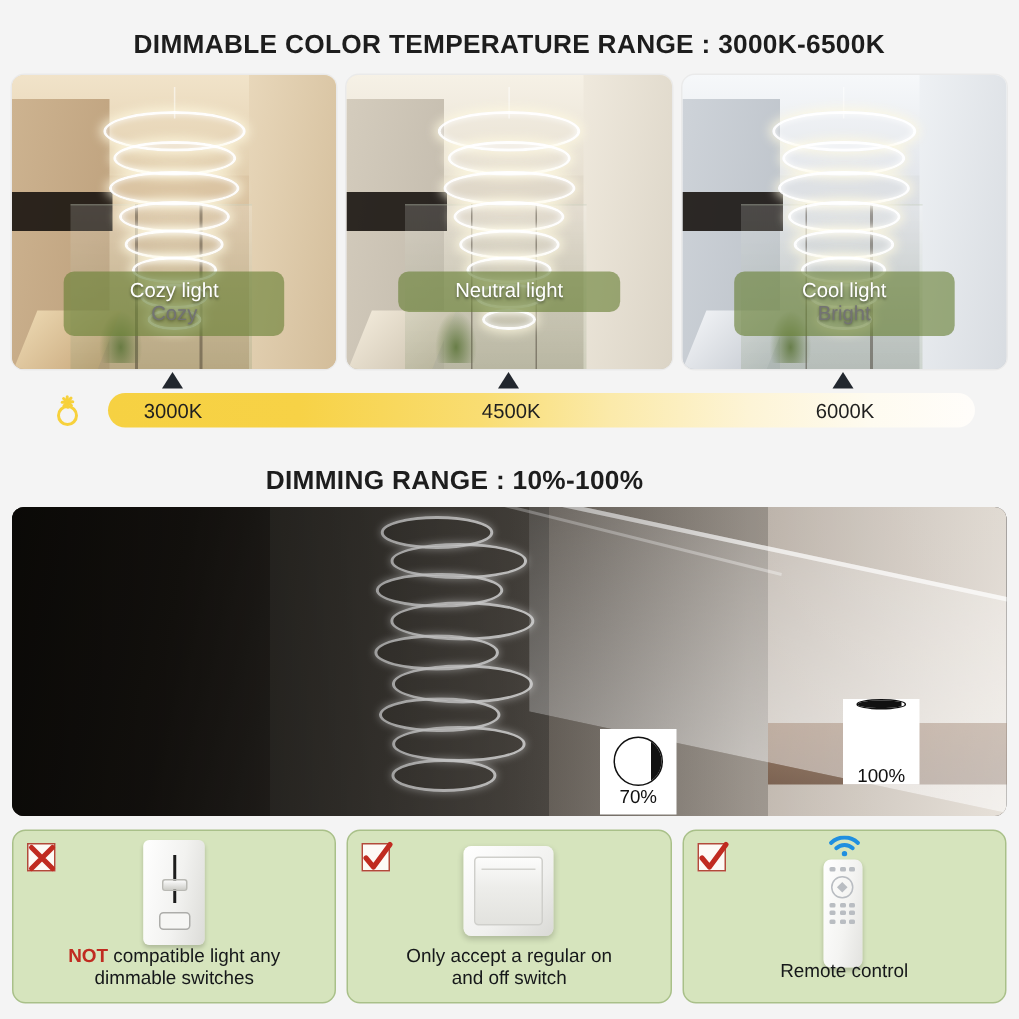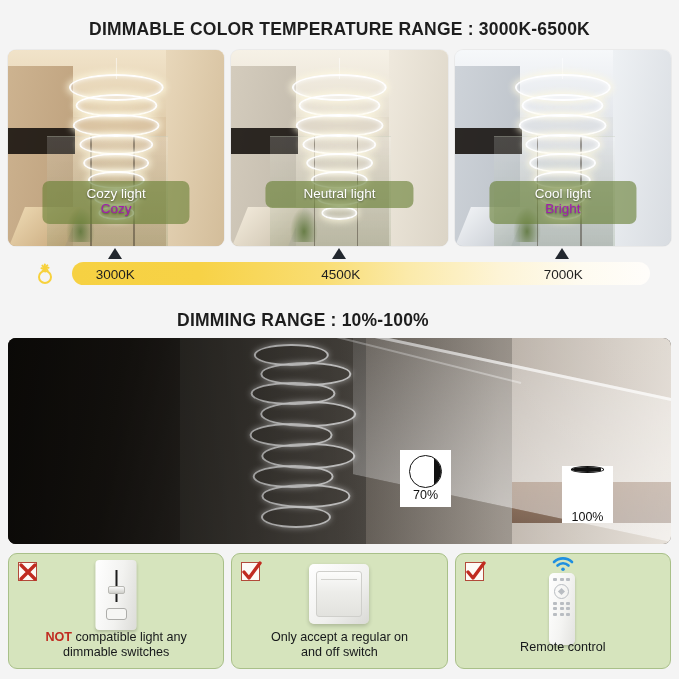--- a/index.html
+++ b/index.html
@@ -93,21 +93,21 @@
     background: rgba(104,128,52,.62);
     border-radius: 7px;
     text-align: center;
     line-height: 1.12;
   }
   .tag .t1 {
     display: block; color: #ffffff; font-size: 13.5px; font-weight: 500;
     text-shadow: 0 1px 2px rgba(0,0,0,.45);
   }
   .tag .t2 {
-    display: block; color: #a21caf; font-size: 13.5px; font-weight: 500;
+    display: block; color: #737373; font-size: 13.5px; font-weight: 500;
     text-shadow: 0 1px 2px rgba(0,0,0,.45);
   }
 
   
   .cct-bar-wrap {
     position: absolute; left: 0; top: 248px; width: 646px; height: 46px;
   }
   .pointer {
     position: absolute; top: 0; width: 0; height: 0;
     transform: translateX(-50%);
@@ -423,21 +423,21 @@
       <div class="ray" style="transform:translate(-50%,-50%) rotate(135deg) translateY(-11px);"></div>
       <div class="ray" style="transform:translate(-50%,-50%) rotate(180deg) translateY(-11px);"></div>
       <div class="ray" style="transform:translate(-50%,-50%) rotate(225deg) translateY(-11px);"></div>
       <div class="ray" style="transform:translate(-50%,-50%) rotate(270deg) translateY(-11px);"></div>
       <div class="ray" style="transform:translate(-50%,-50%) rotate(315deg) translateY(-11px);"></div>
     </div>
 
     <div class="bar">
       <span class="klabel" style="left:7.5%;">3000K</span>
       <span class="klabel" style="left:46.5%;">4500K</span>
-      <span class="klabel" style="left:85%;">7000K</span>
+      <span class="klabel" style="left:85%;">6000K</span>
     </div>
   </div>
 
   <div class="heading" id="title-dim">DIMMING RANGE : 10%-100%</div>
 
   <div class="dim-img">
     <div class="dim-scene">
       <div class="wall-a"></div>
       <div class="wall-b"></div>
       <div class="wall-c"></div>
@@ -453,21 +453,21 @@
         <div class="sring" style="top:42%; width:78%;  height:12%; left:42%;"></div>
         <div class="sring" style="top:52%; width:88%;  height:13%; left:58%;"></div>
         <div class="sring" style="top:63%; width:76%;  height:12%; left:44%;"></div>
         <div class="sring" style="top:73%; width:84%;  height:12%; left:56%;"></div>
         <div class="sring" style="top:84%; width:66%;  height:11%; left:46%;"></div>
       </div>
       <div class="veil"></div>
     </div>
   </div>
 
-  <div class="badge" style="left:400px; top:450px;">
+  <div class="badge" style="left:400px; top:486px;">
     <div class="moon">
       <i style="width:30%;"></i>
     </div>
     <span class="pct">70%</span>
   </div>
   <div class="badge" style="left:562px; top:466px;gap:38px;">
     <div class="moon" style="border-color:#111;">
       <i style="width:100%; left:-2px;"></i>
     </div>
     <span class="pct">100%</span>

